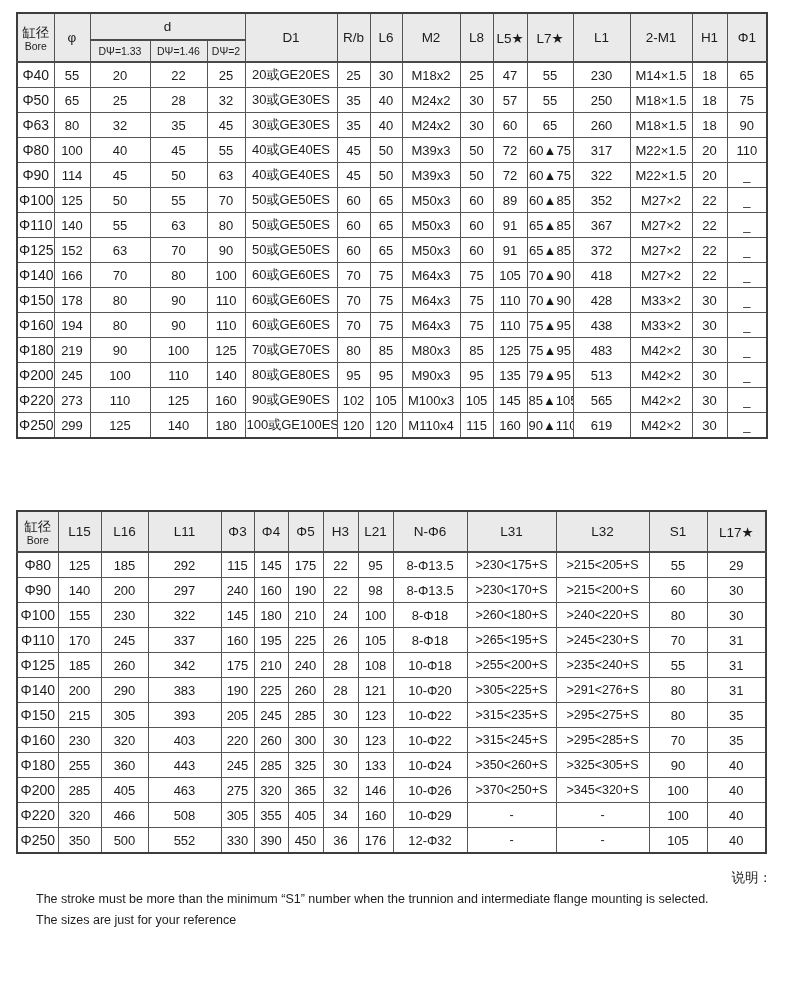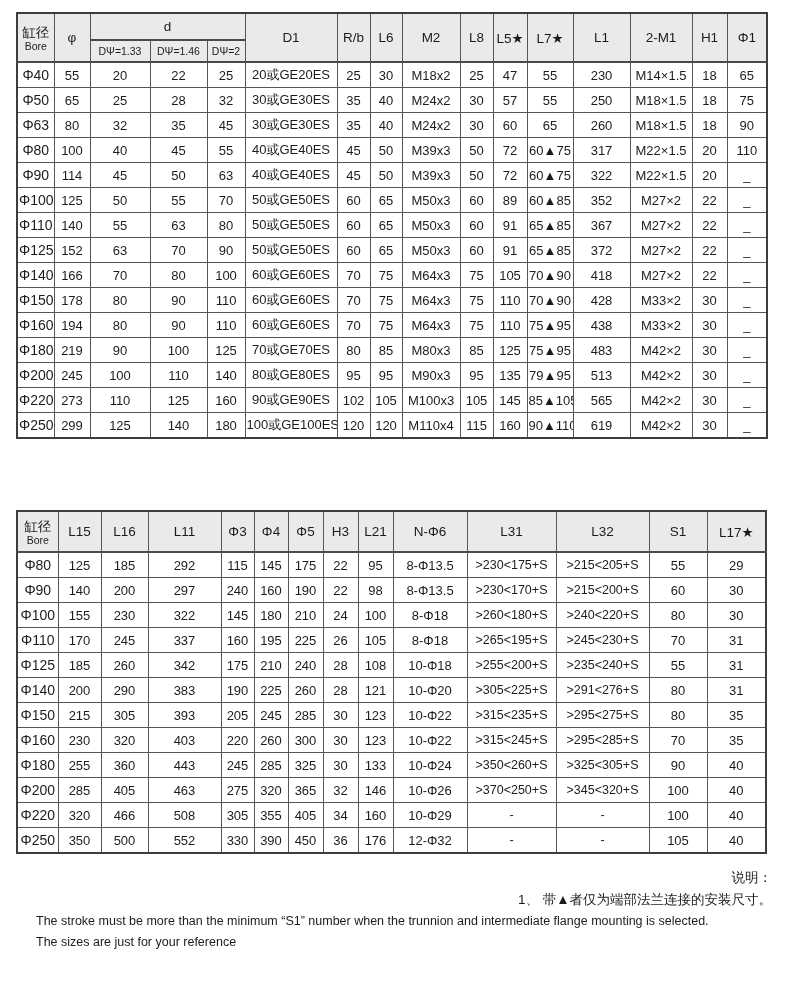--- a/index.html
+++ b/index.html
@@ -600,18 +600,17 @@
           <td class="formula">-</td>
           <td class="formula">-</td>
           <td>105</td>
           <td>40</td>
         </tr>
       </tbody>
   </table>
 
   <div class="notes">
     <div class="cn">说明：</div>
-    <div class="cn">1、 带▲者仅为端部法兰连接的安装尺寸。</div>
     <div class="en">The stroke must be more than the minimum “S1” number when the  trunnion and intermediate flange mounting is selected.</div>
     <div class="en">The sizes are just for your reference</div>
   </div>
 
 </div>
 
 </body></html>

